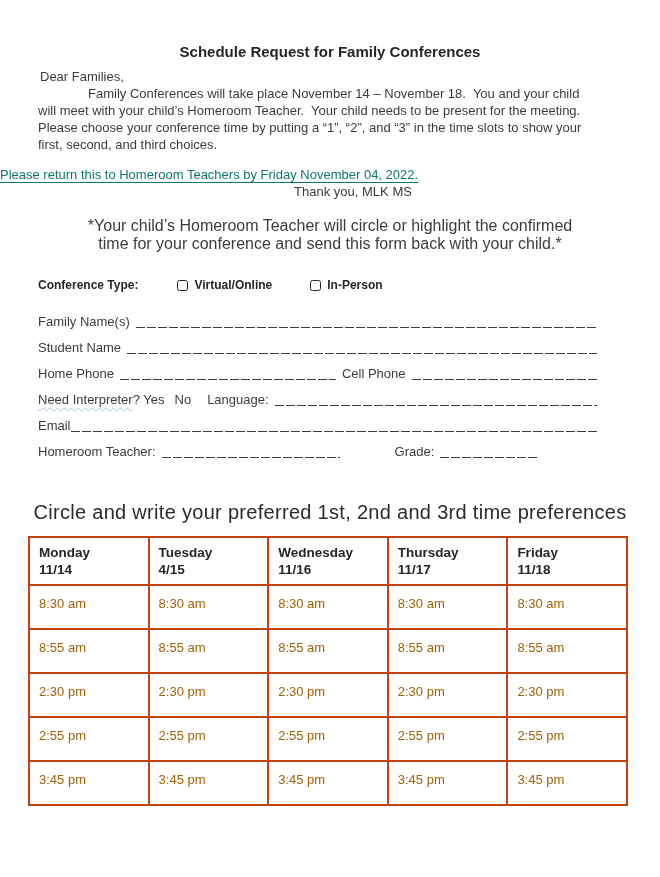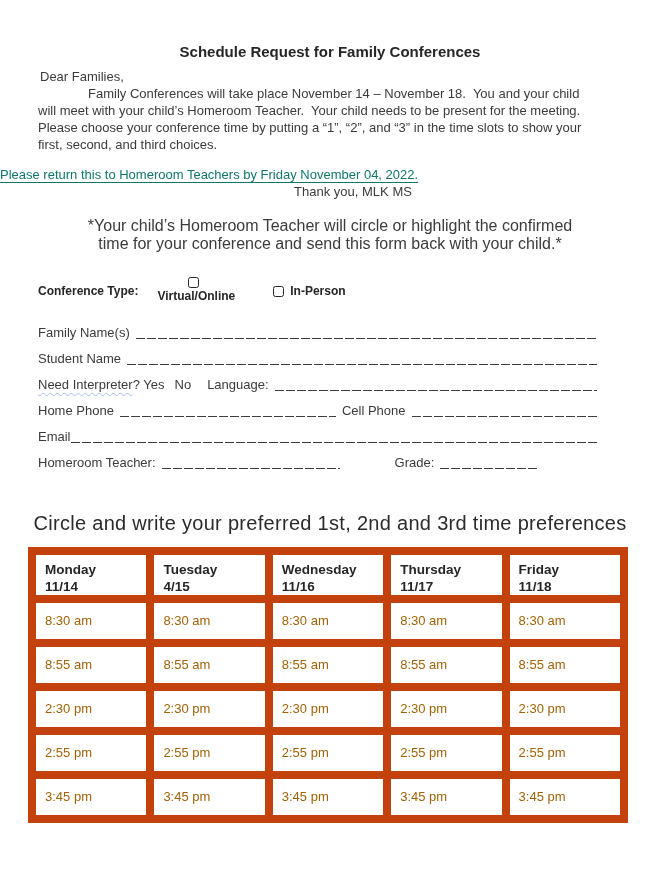--- a/index.html
+++ b/index.html
@@ -44,21 +44,21 @@
     margin:24px 0 0 38px;
     font-weight:bold;color:#262626;font-size:12px;
   }
   .conference-row .opt{display:flex;align-items:center;}
   .cbox{
     display:inline-block;width:11px;height:11px;
     border:1.6px solid #262626;border-radius:2.5px;
     margin-right:6px;box-sizing:border-box;
     background:#fff;
   }
-  .opt-virtual{margin-left:19px;flex-direction:column;}
+  .opt-virtual{margin-left:39px;}
   .opt-inperson{margin-left:38px;}
 
   .fields{margin:10px 63px 0 38px;}
   .frow{display:flex;align-items:flex-end;height:26px;}
   .frow .lbl{white-space:nowrap;}
   .wline{
     height:14px;flex:1 1 auto;
     background-image:repeating-linear-gradient(to right,#3c3c3c 0,#3c3c3c 9px,transparent 9px,transparent 11px);
     background-repeat:no-repeat;
     background-size:100% 1.2px;
@@ -84,21 +84,21 @@
     font-size:20px;letter-spacing:.3px;
     color:#2b2b2b;line-height:20px;
   }
   table.sched{
     margin:14px 0 0 28px;
     border-collapse:collapse;
     width:600px;
     table-layout:fixed;
   }
   table.sched th, table.sched td{
-    border:8px solid #c2410c;
+    border:2px solid #c2410c;
     vertical-align:top;
     text-align:left;
     box-sizing:border-box;
   }
   table.sched th{
     height:48px;
     padding:6px 4px 0 9px;
     font-size:13.5px;font-weight:bold;color:#262626;
     line-height:17px;
   }
@@ -145,40 +145,40 @@
       <span class="wline"></span>
     </div>
 
     <div class="frow">
       <span class="lbl">Student Name</span>
       <span class="gap6"></span>
       <span class="wline"></span>
     </div>
 
     <div class="frow">
+      <span class="lbl">Home Phone</span>
+      <span class="gap6"></span>
+      <span class="wline fixed" style="width:216px;"></span>
+      <span class="gap6"></span>
+      <span class="lbl">Cell Phone</span>
+      <span class="gap6"></span>
+      <span class="wline"></span>
+    </div>
+
+    <div class="frow">
       <span class="lbl"><span class="squiggle">Need Interpreter</span><span>? Yes</span></span>
       <span class="gap10"></span>
       <span class="lbl">No</span>
       <span class="gap16"></span>
       <span class="lbl">Language:</span>
       <span class="gap6"></span>
       <span class="wline"></span>
     </div>
 
     <div class="frow">
-      <span class="lbl">Home Phone</span>
-      <span class="gap6"></span>
-      <span class="wline fixed" style="width:216px;"></span>
-      <span class="gap6"></span>
-      <span class="lbl">Cell Phone</span>
-      <span class="gap6"></span>
-      <span class="wline"></span>
-    </div>
-
-    <div class="frow">
       <span class="lbl">Email</span>
       <span class="wline"></span>
     </div>
 
     <div class="frow">
       <span class="lbl">Homeroom Teacher:</span>
       <span class="gap6"></span>
       <span class="wline fixed" style="width:178px;"></span>
       <span class="gap55"></span>
       <span class="lbl">Grade:</span>

